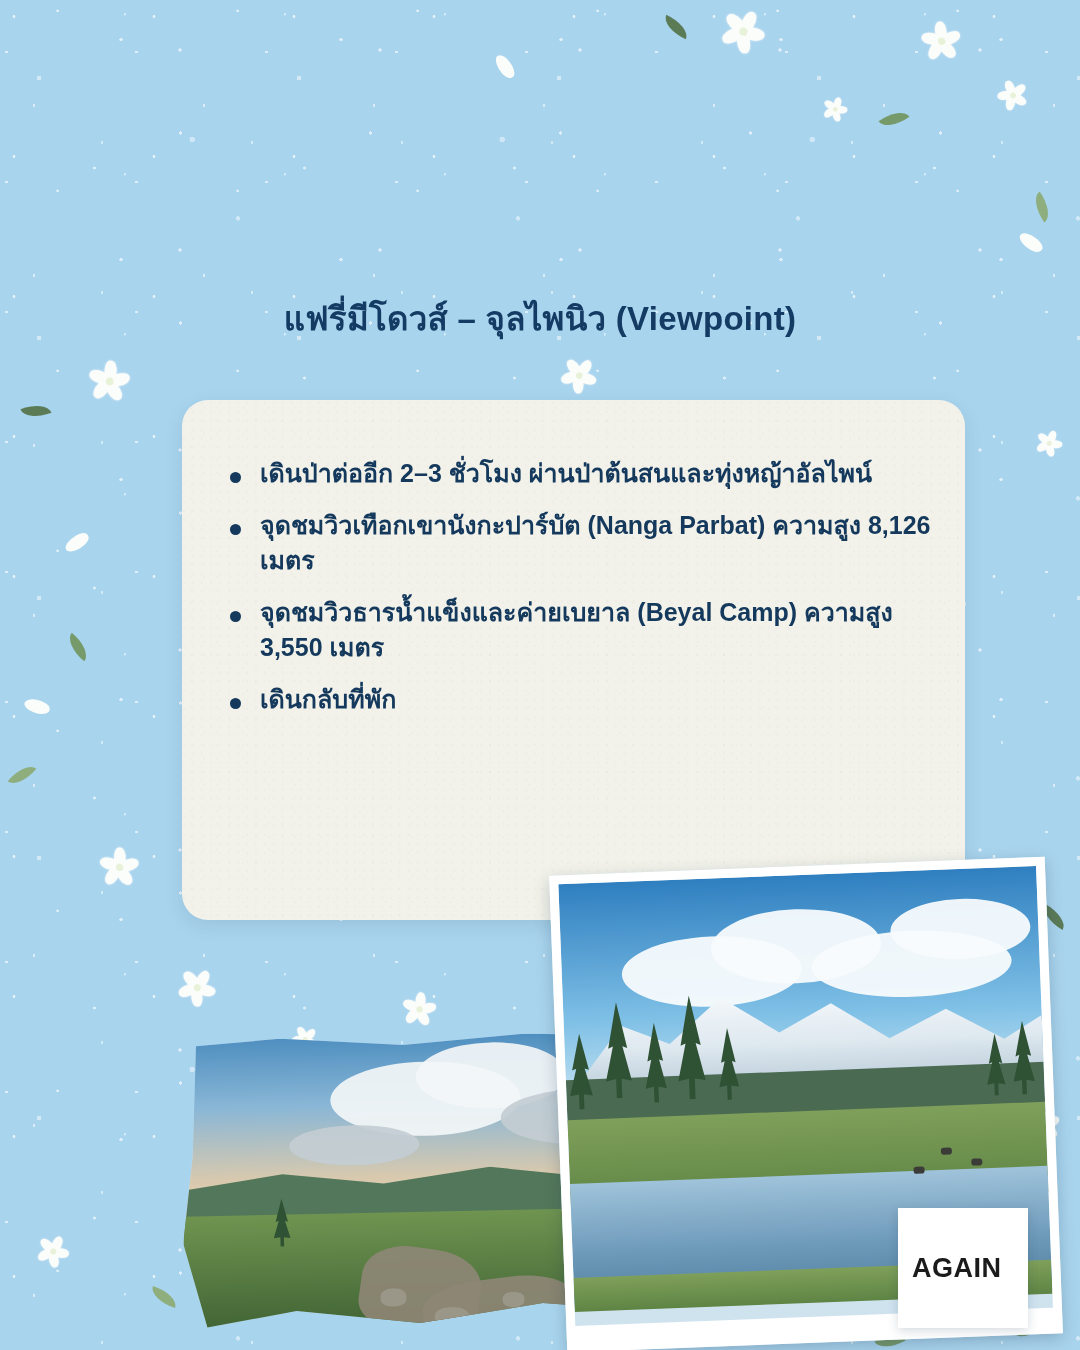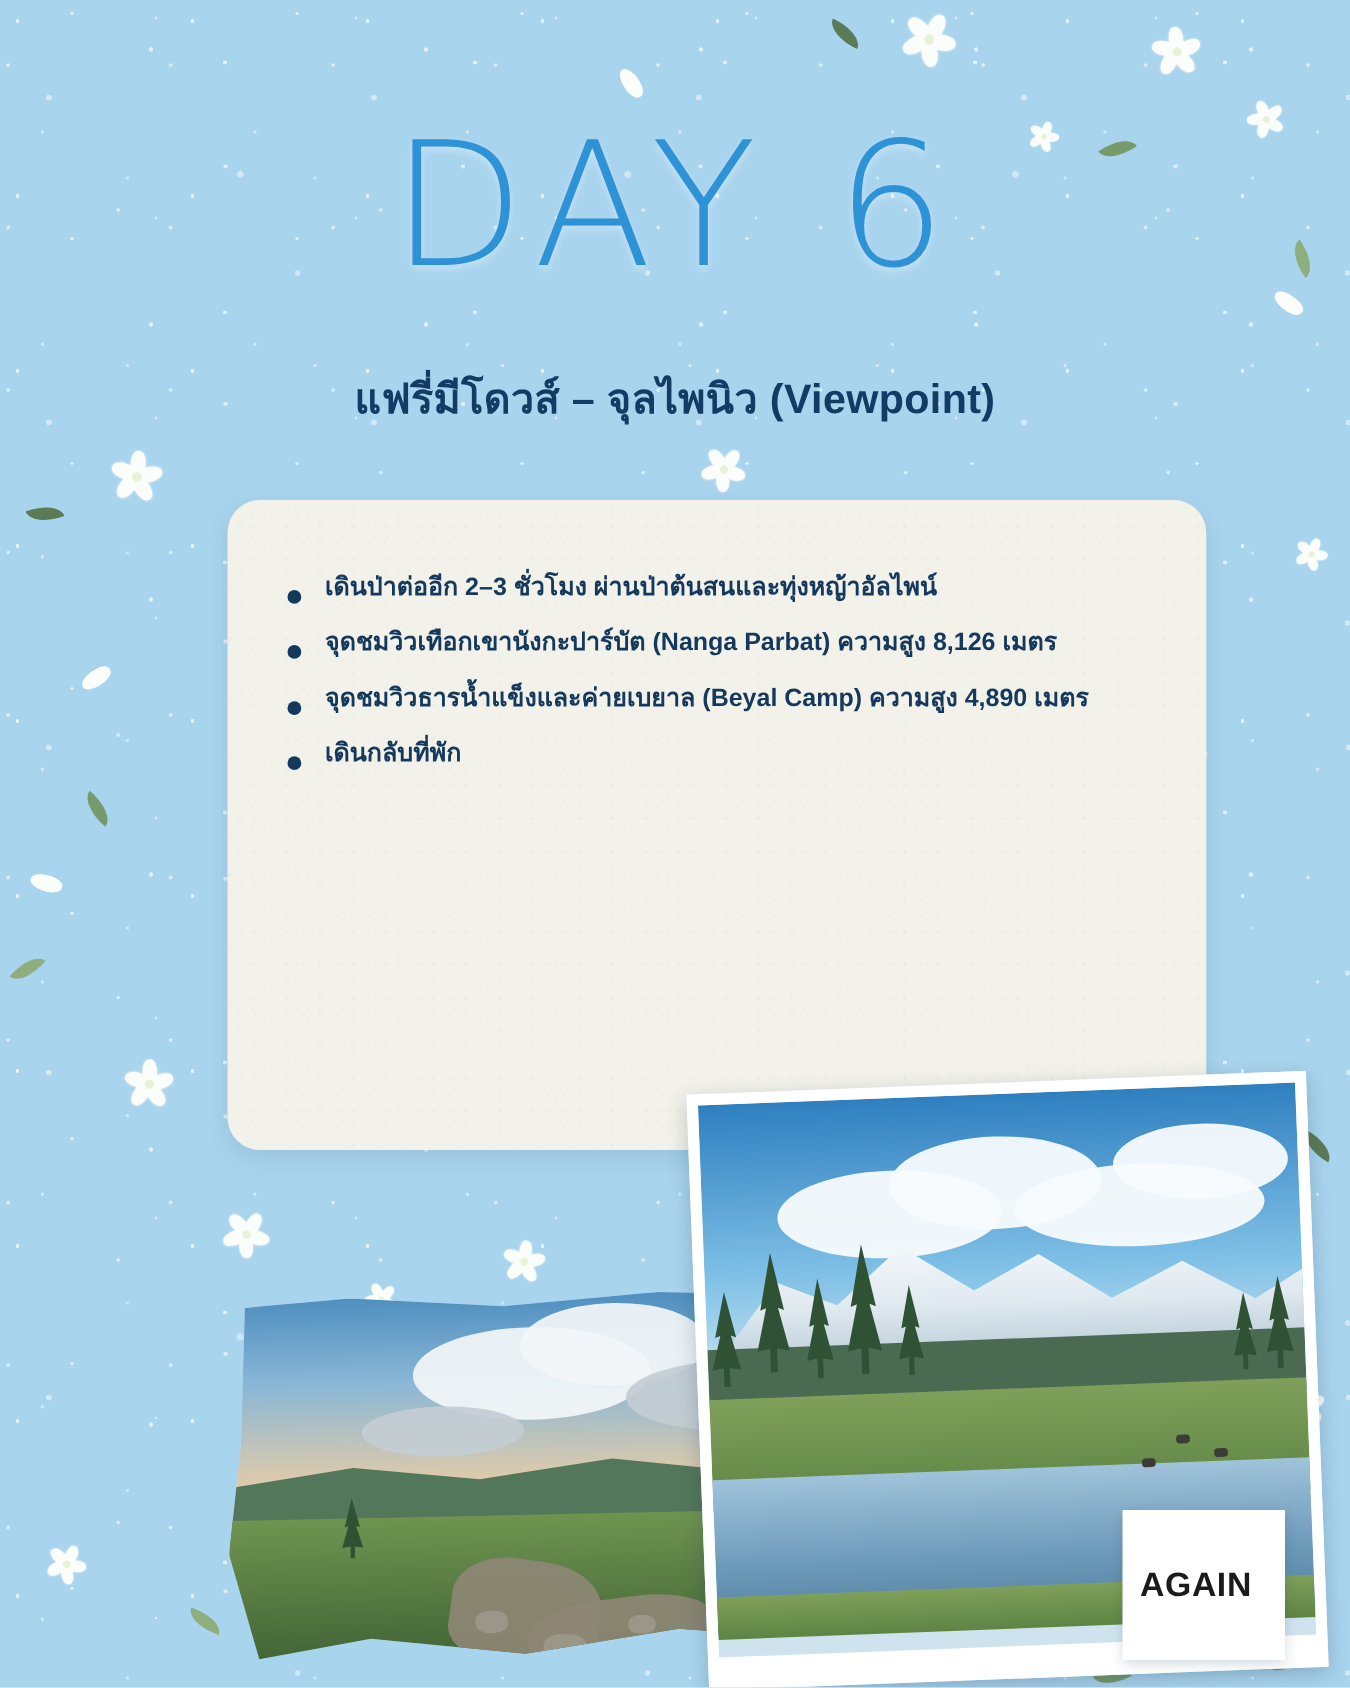--- a/index.html
+++ b/index.html
@@ -144,21 +144,21 @@
     position: absolute;
     left: 42px; top: 56px;
     right: 34px;
     margin: 0; padding: 0;
     list-style: none;
   }
   .list li {
     position: relative;
     padding-left: 36px;
     margin-bottom: 16px;
-    font-size: 20px;
+    font-size: 25px;
     line-height: 1.42;
     color: #14395c;
     font-weight: 600;
   }
   .list li::before {
     content: "";
     position: absolute;
     left: 6px; top: 16px;
     width: 11px; height: 11px;
     background: #14395c;
@@ -417,28 +417,27 @@
     <div class="leaf pale" style="left:1028px;top:200px;transform:rotate(55deg)"></div>
     <div class="leaf dark" style="left:22px;top:404px;transform:rotate(-20deg)"></div>
     <div class="leaf" style="left:64px;top:640px;transform:rotate(40deg)"></div>
     <div class="leaf pale" style="left:8px;top:768px;transform:rotate(-50deg)"></div>
     <div class="leaf dark" style="left:1040px;top:910px;transform:rotate(30deg)"></div>
     <div class="leaf" style="left:876px;top:1334px;transform:rotate(-28deg)"></div>
     <div class="leaf pale" style="left:150px;top:1290px;transform:rotate(18deg)"></div>
     <div class="leaf" style="left:1016px;top:1322px;transform:rotate(-45deg)"></div>
   </div>
 
-  <div class="title">DAY 6</div>
   <div class="subtitle">แฟรี่มีโดวส์ – จุลไพนิว (Viewpoint)</div>
 
   <div class="card">
     <ul class="list">
       <li>เดินป่าต่ออีก 2–3 ชั่วโมง ผ่านป่าต้นสนและทุ่งหญ้าอัลไพน์</li>
       <li>จุดชมวิวเทือกเขานังกะปาร์บัต (Nanga Parbat) ความสูง 8,126 เมตร</li>
-      <li>จุดชมวิวธารน้ำแข็งและค่ายเบยาล (Beyal Camp) ความสูง 4,890 เมตร</li>
+      <li>จุดชมวิวธารน้ำแข็งและค่ายเบยาล (Beyal Camp) ความสูง 3,550 เมตร</li>
       <li>เดินกลับที่พัก</li>
     </ul>
   </div>
 
   <div class="photo photo-bottom">
     <div class="s2-sky"></div>
     <div class="s2-cloud" style="left:150px;top:26px;width:190px;height:74px;"></div>
     <div class="s2-cloud" style="left:236px;top:8px;width:150px;height:66px;"></div>
     <div class="s2-cloud dk" style="left:320px;top:56px;width:170px;height:56px;"></div>
     <div class="s2-cloud" style="left:400px;top:20px;width:140px;height:60px;"></div>

